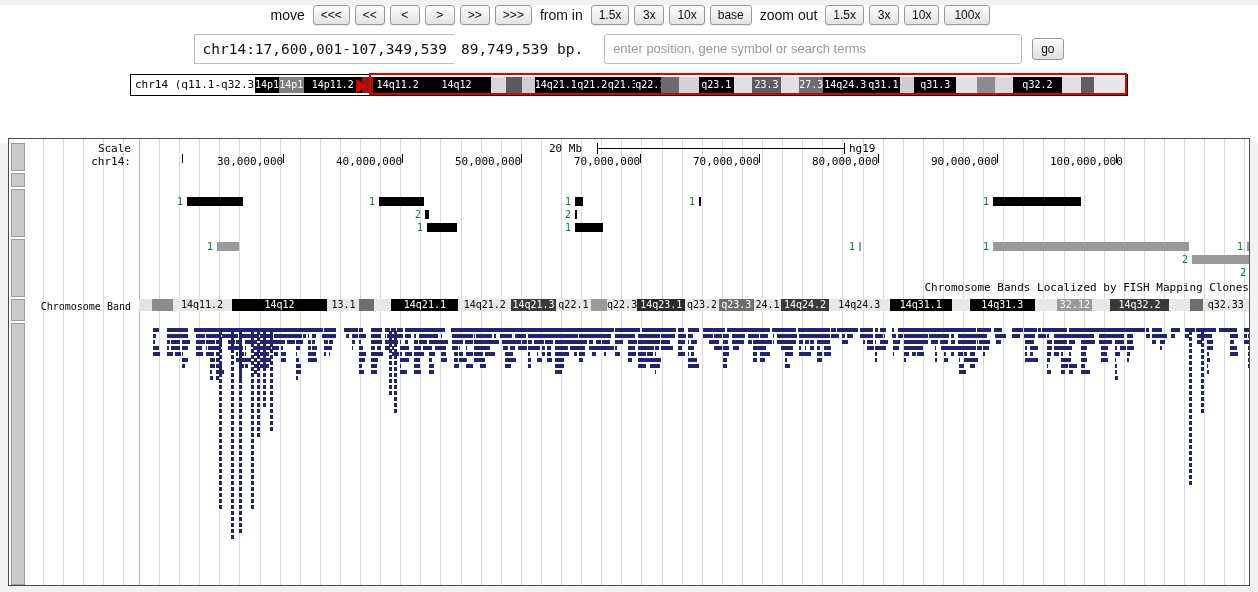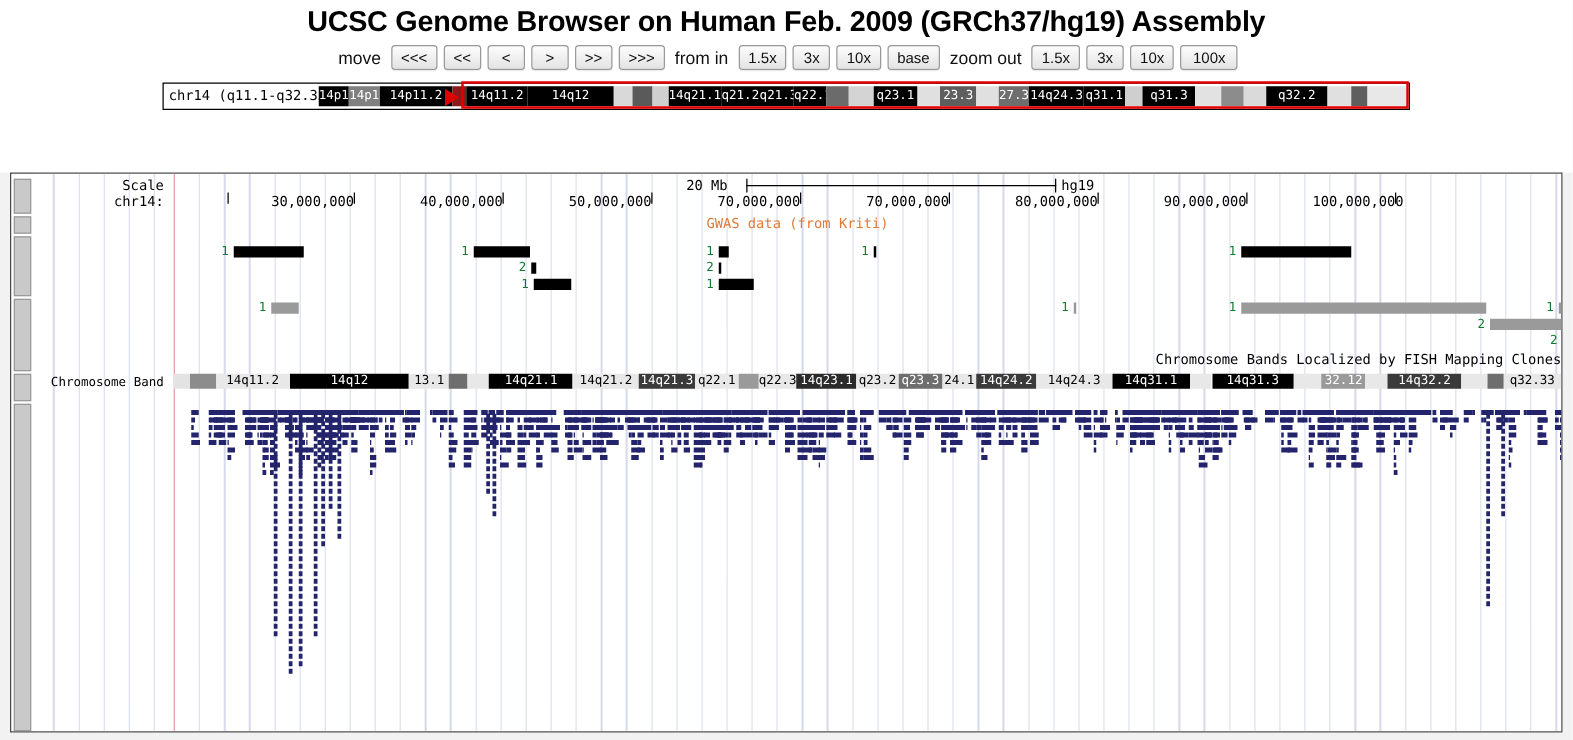--- a/index.html
+++ b/index.html
@@ -109,21 +109,20 @@
   .cnt{position:absolute;font-family:"DejaVu Sans Mono", monospace;font-size:10px;color:#127a2e;}
   .cband{position:absolute;top:0;height:12px;font-family:"DejaVu Sans Mono", monospace;
     font-size:10px;line-height:12px;text-align:center;overflow:hidden;white-space:nowrap;}
   .gene{position:absolute;background:#23246b;}
 </style>
 </head>
 <body>
 
 <div class="page-top">
 
-  <div class="title">UCSC Genome Browser on Human Feb. 2009 (GRCh37/hg19) Assembly</div>
 
   <div class="navbar">
     <span class="lbl">move</span>
     <span class="btn">&lt;&lt;&lt;</span>
     <span class="btn">&lt;&lt;</span>
     <span class="btn">&lt;</span>
     <span class="btn">&gt;</span>
     <span class="btn">&gt;&gt;</span>
     <span class="btn">&gt;&gt;&gt;</span>
     <span class="lbl">from in</span>
@@ -131,20 +130,26 @@
     <span class="btn">3x</span>
     <span class="btn">10x</span>
     <span class="btn">base</span>
     <span class="lbl">zoom out</span>
     <span class="btn">1.5x</span>
     <span class="btn">3x</span>
     <span class="btn">10x</span>
     <span class="btn wide">100x</span>
   </div>
 
+  <div class="posbar">
+    <span class="posbox">chr14:17,600,001-107,349,539</span>
+    <span class="bpbox">89,749,539 bp.</span>
+    <div class="searchbox">enter position, gene symbol or search terms</div>
+    <span class="gobtn">go</span>
+  </div>
 
   <div class="ideo-wrap">
     <div class="ideo-label">chr14 (q11.1-q32.33)</div>
     <div class="ideo-track" id="ideo-track">
         <div class="band" style="left: 0px; width: 24.3243px; background: rgb(0, 0, 0); color: rgb(255, 255, 255);">14p13</div>
         <div class="band" style="left: 24.3243px; width: 24.3243px; background: rgb(128, 128, 128); color: rgb(255, 255, 255);">14p12</div>
         <div class="band" style="left: 48.6486px; width: 58.3784px; background: rgb(0, 0, 0); color: rgb(255, 255, 255);">14p11.2</div>
         <div class="band" style="left: 107.027px; width: 11.3514px; background: rgb(139, 26, 26); color: rgb(255, 255, 255);"></div>
         <div class="band" style="left: 118.378px; width: 48.6486px; background: rgb(0, 0, 0); color: rgb(255, 255, 255);">14q11.2</div>
         <div class="band" style="left: 167.027px; width: 68.9189px; background: rgb(0, 0, 0); color: rgb(255, 255, 255);">14q12</div>
@@ -217,21 +222,20 @@
         <div class="scale-lbl" style="left: 666px; top: 16px;">70,000,000</div>
         <div class="tick" style="left: 732px; top: 15px; height: 9px;"></div>
         <div class="scale-lbl" style="left: 785px; top: 16px;">80,000,000</div>
         <div class="tick" style="left: 851px; top: 15px; height: 9px;"></div>
         <div class="scale-lbl" style="left: 904px; top: 16px;">90,000,000</div>
         <div class="tick" style="left: 970px; top: 15px; height: 9px;"></div>
         <div class="scale-lbl" style="left: 1023px; top: 16px;">100,000,000</div>
         <div class="tick" style="left: 1089px; top: 15px; height: 9px;"></div>
       </div>
 
-    <div class="ttl" style="left:0;width:100%;text-align:center;top:33px;color:#e07a36;">GWAS data (from Kriti)</div>
 
     <div id="del-feats">
         <div class="feat" style="left: 160px; width: 56px; top: 58px; background: rgb(0, 0, 0);"></div>
         <div class="cnt" style="left: 150px; top: 57px;">1</div>
         <div class="feat" style="left: 352px; width: 45px; top: 58px; background: rgb(0, 0, 0);"></div>
         <div class="cnt" style="left: 342px; top: 57px;">1</div>
         <div class="feat" style="left: 398px; width: 4px; top: 71px; background: rgb(0, 0, 0);"></div>
         <div class="cnt" style="left: 388px; top: 70px;">2</div>
         <div class="feat" style="left: 400px; width: 30px; top: 84px; background: rgb(0, 0, 0);"></div>
         <div class="cnt" style="left: 390px; top: 83px;">1</div>

